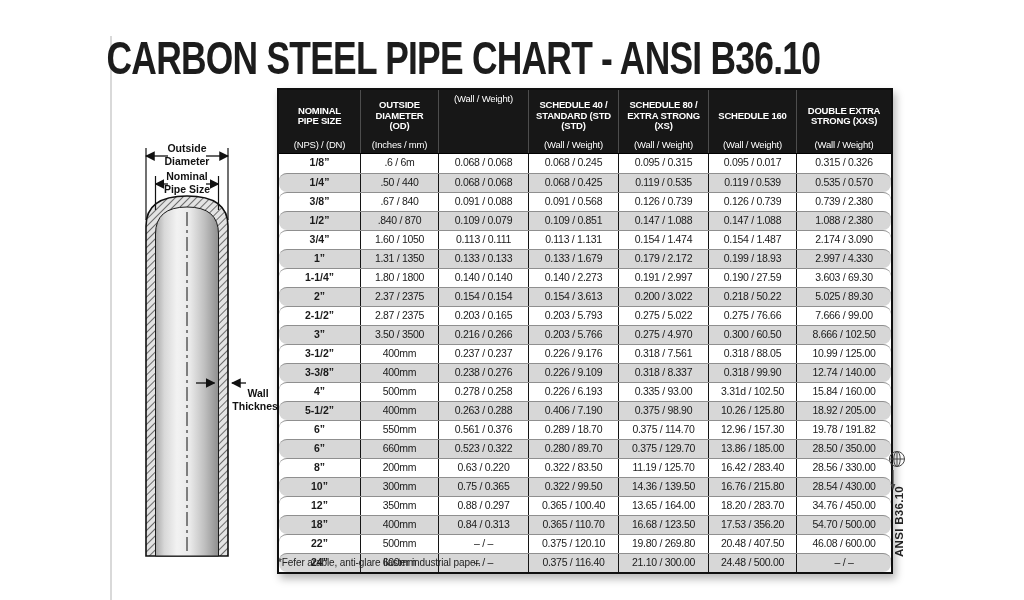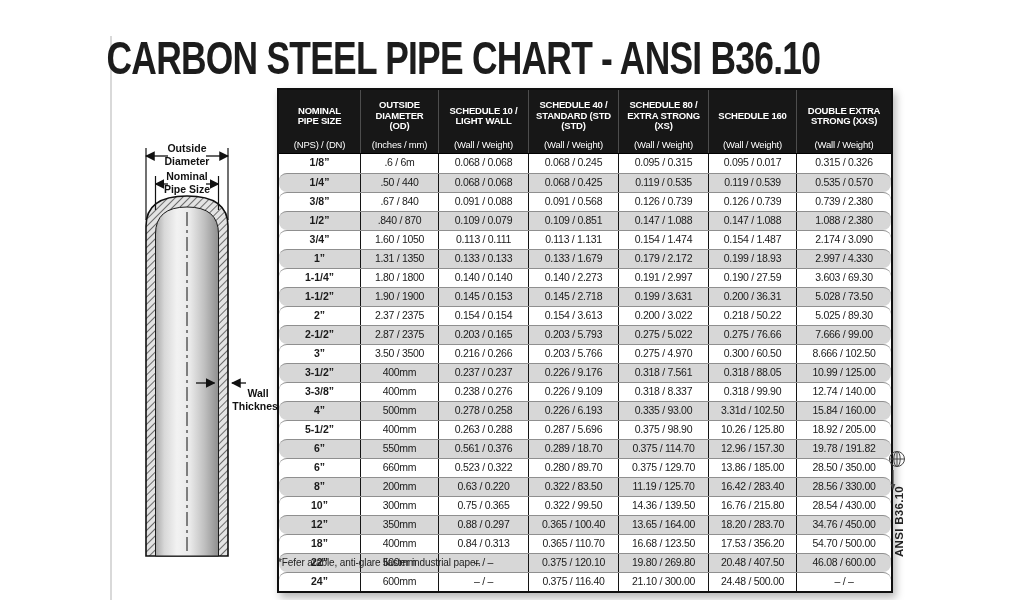--- a/index.html
+++ b/index.html
@@ -154,24 +154,20 @@
         </div>
         <div class="hcell">
           <div class="hmain">
             <div>OUTSIDE</div>
             <div>DIAMETER</div>
             <div>(OD)</div>
           </div>
           <div class="hsub">(Inches / mm)</div>
         </div>
         <div class="hcell">
-          <div class="hmain">
-            <div>SCHEDULE 10 /</div>
-            <div>LIGHT WALL</div>
-          </div>
           <div class="hsub">(Wall / Weight)</div>
         </div>
         <div class="hcell">
           <div class="hmain">
             <div>SCHEDULE 40 /</div>
             <div>STANDARD (STD</div>
             <div>(STD)</div>
           </div>
           <div class="hsub">(Wall / Weight)</div>
         </div>
@@ -255,29 +251,20 @@
         <div class="trow">
           <div class="tcell first">1-1/4”</div>
           <div class="tcell">1.80 / 1800</div>
           <div class="tcell">0.140 / 0.140</div>
           <div class="tcell">0.140 / 2.273</div>
           <div class="tcell">0.191 / 2.997</div>
           <div class="tcell">0.190 / 27.59</div>
           <div class="tcell">3.603 / 69.30</div>
         </div>
         <div class="trow">
-          <div class="tcell first">1-1/2”</div>
-          <div class="tcell">1.90 / 1900</div>
-          <div class="tcell">0.145 / 0.153</div>
-          <div class="tcell">0.145 / 2.718</div>
-          <div class="tcell">0.199 / 3.631</div>
-          <div class="tcell">0.200 / 36.31</div>
-          <div class="tcell">5.028 / 73.50</div>
-        </div>
-        <div class="trow">
           <div class="tcell first">2”</div>
           <div class="tcell">2.37 / 2375</div>
           <div class="tcell">0.154 / 0.154</div>
           <div class="tcell">0.154 / 3.613</div>
           <div class="tcell">0.200 / 3.022</div>
           <div class="tcell">0.218 / 50.22</div>
           <div class="tcell">5.025 / 89.30</div>
         </div>
         <div class="trow">
           <div class="tcell first">2-1/2”</div>
@@ -321,21 +308,21 @@
           <div class="tcell">0.278 / 0.258</div>
           <div class="tcell">0.226 / 6.193</div>
           <div class="tcell">0.335 / 93.00</div>
           <div class="tcell">3.31d / 102.50</div>
           <div class="tcell">15.84 / 160.00</div>
         </div>
         <div class="trow">
           <div class="tcell first">5-1/2”</div>
           <div class="tcell">400mm</div>
           <div class="tcell">0.263 / 0.288</div>
-          <div class="tcell">0.287 / 5.696</div>
+          <div class="tcell">0.406 / 7.190</div>
           <div class="tcell">0.375 / 98.90</div>
           <div class="tcell">10.26 / 125.80</div>
           <div class="tcell">18.92 / 205.00</div>
         </div>
         <div class="trow">
           <div class="tcell first">6”</div>
           <div class="tcell">550mm</div>
           <div class="tcell">0.561 / 0.376</div>
           <div class="tcell">0.289 / 18.70</div>
           <div class="tcell">0.375 / 114.70</div>

